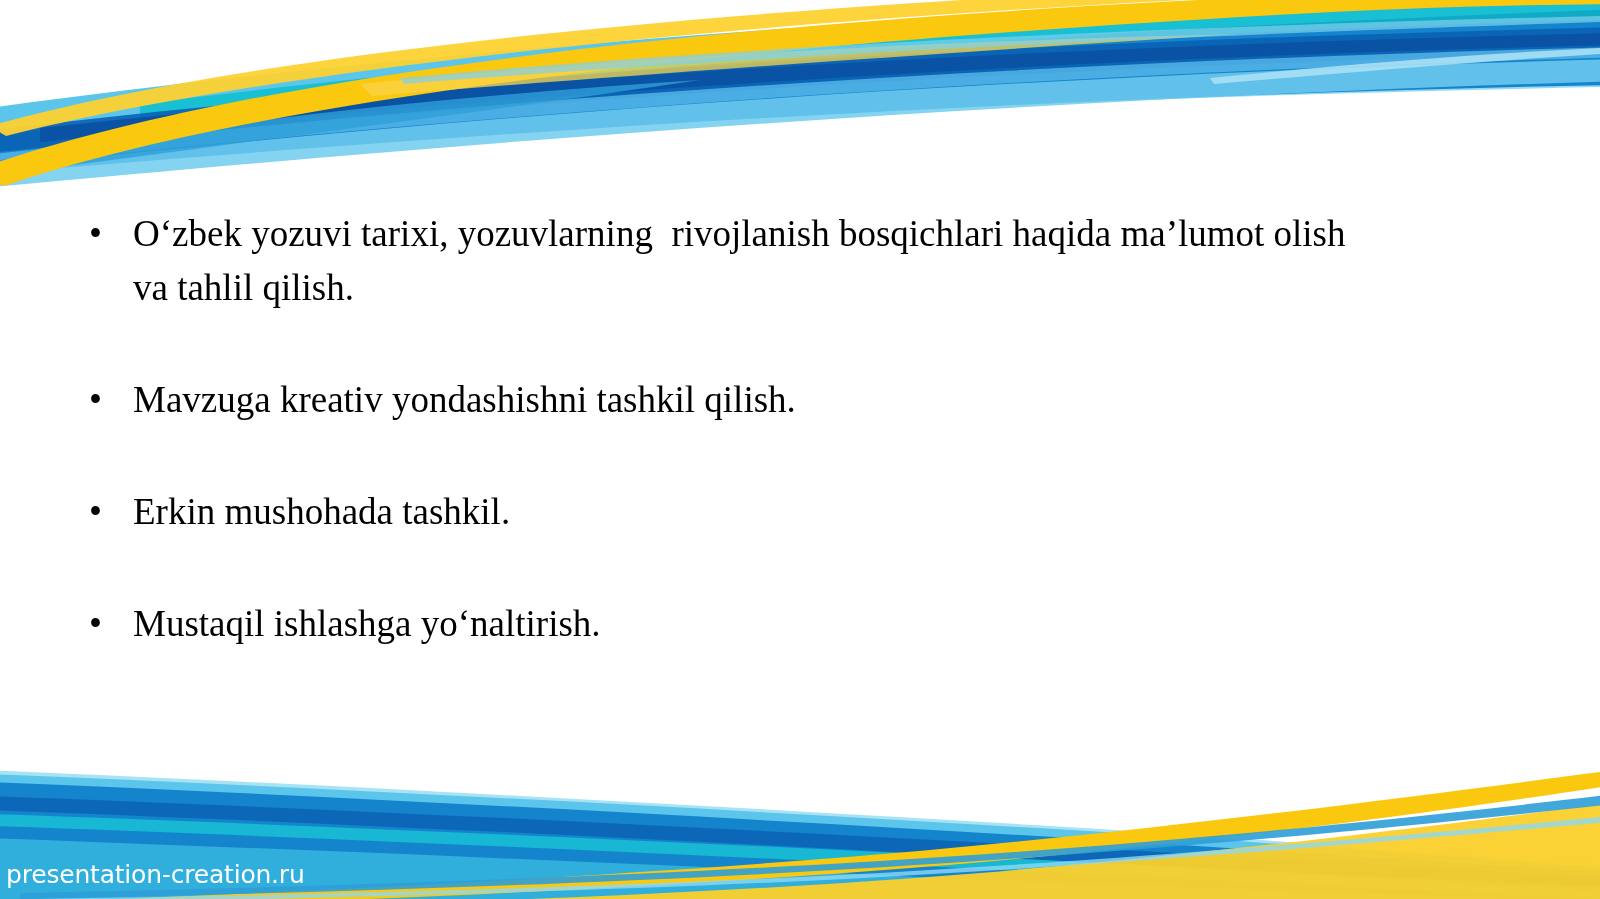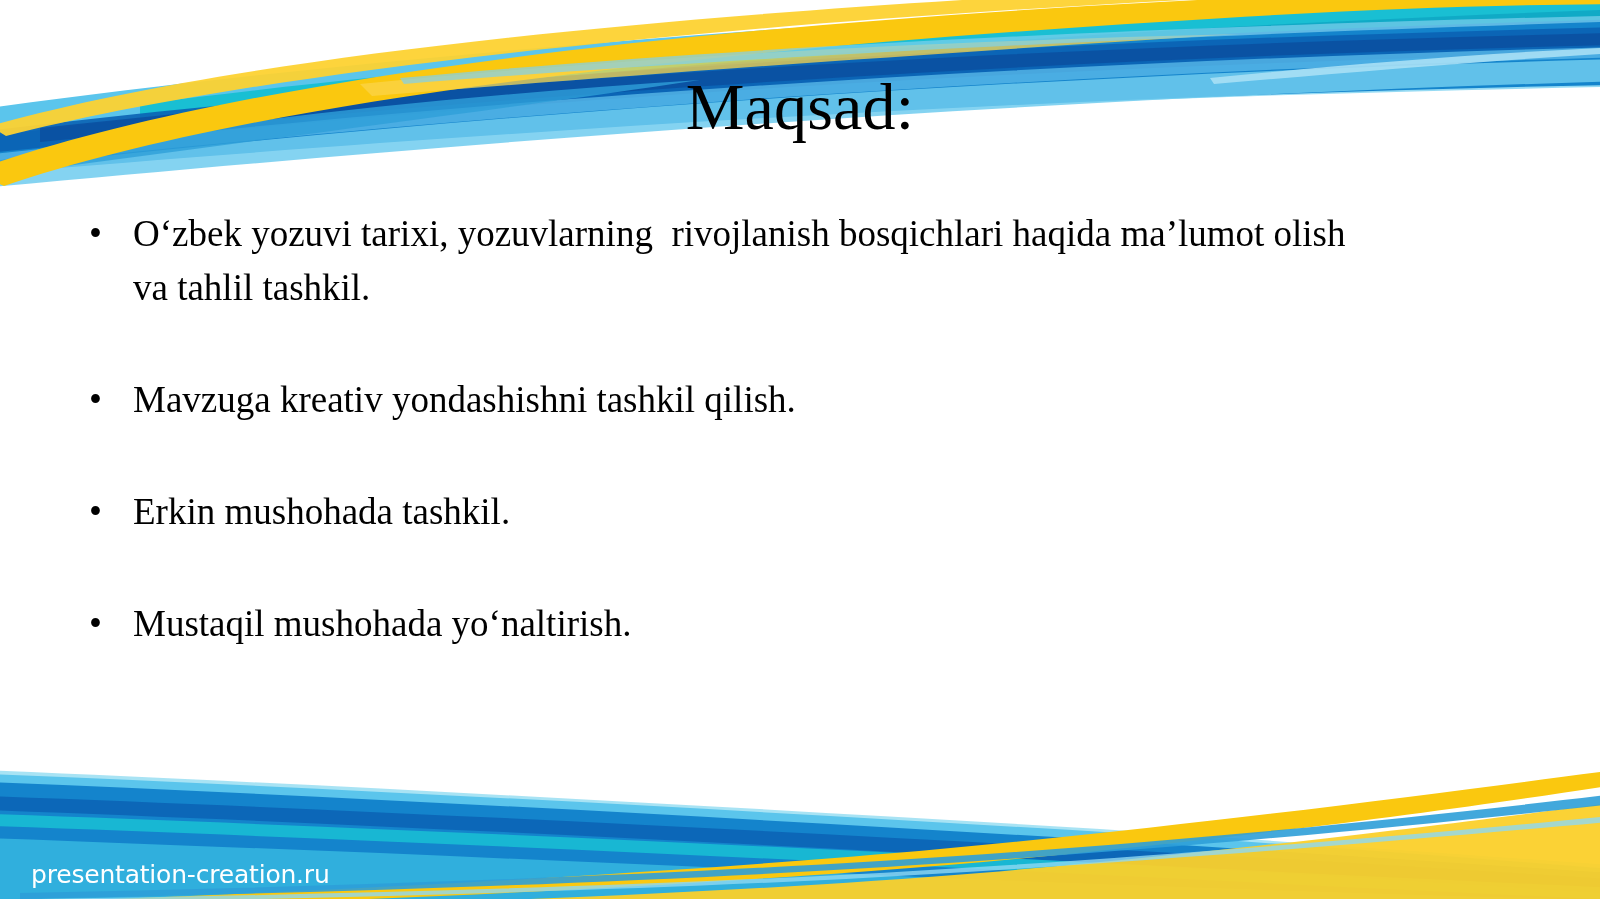--- a/index.html
+++ b/index.html
@@ -92,21 +92,20 @@
   #watermark {
     position: absolute;
     left: 6px;
     bottom: 10px;
     font-family: "DejaVu Sans", "Liberation Sans", sans-serif;
     font-size: 25px;
     line-height: 28px;
     color: #ffffff;
     letter-spacing: -0.2px;
     white-space: nowrap;
-    margin-left: 25px;
   }
 </style>
 </head>
 <body>
 
 <div id="slide">
 
   <div class="deco" id="deco-top">
     <svg viewBox="0 0 1600 200" preserveAspectRatio="none">
       <defs>
@@ -145,42 +144,41 @@
         <path d="M 360,84 C 600,60 900,42 1240,34 C 920,54 620,76 372,96 Z" fill="#FBD44A" opacity="0.75"></path>
 
         <path d="M 400,78 C 700,50 1100,28 1600,16 L 1600,22 C 1100,38 700,60 404,84 Z" fill="#7FD0EE" opacity="0.7"></path>
 
         <path d="M 1210,78 C 1330,66 1470,54 1600,48 L 1600,54 C 1470,62 1330,74 1214,84 Z" fill="#A8E0F5" opacity="0.9"></path>
 
       </g>
     </svg>
   </div>
 
-  <div id="title">Maqsad:</div>
 
   <div id="bullets">
 
     <div class="bullet-item">
       <span class="bullet-marker">•</span>
-      <span class="bullet-text">Oʻzbek yozuvi tarixi, yozuvlarning  rivojlanish bosqichlari haqida ma’lumot olish va tahlil tashkil.</span>
+      <span class="bullet-text">Oʻzbek yozuvi tarixi, yozuvlarning  rivojlanish bosqichlari haqida ma’lumot olish va tahlil qilish.</span>
     </div>
 
     <div class="bullet-item">
       <span class="bullet-marker">•</span>
       <span class="bullet-text">Mavzuga kreativ yondashishni tashkil qilish.</span>
     </div>
 
     <div class="bullet-item">
       <span class="bullet-marker">•</span>
       <span class="bullet-text">Erkin mushohada tashkil.</span>
     </div>
 
     <div class="bullet-item">
       <span class="bullet-marker">•</span>
-      <span class="bullet-text">Mustaqil mushohada yoʻnaltirish.</span>
+      <span class="bullet-text">Mustaqil ishlashga yoʻnaltirish.</span>
     </div>
 
   </div>
 
   <div class="deco" id="deco-bottom">
     <svg viewBox="0 0 1600 190" preserveAspectRatio="none">
       <defs>
         <clipPath id="clipBot">
             <rect x="0" y="0" width="1600" height="190"></rect>
           </clipPath>

